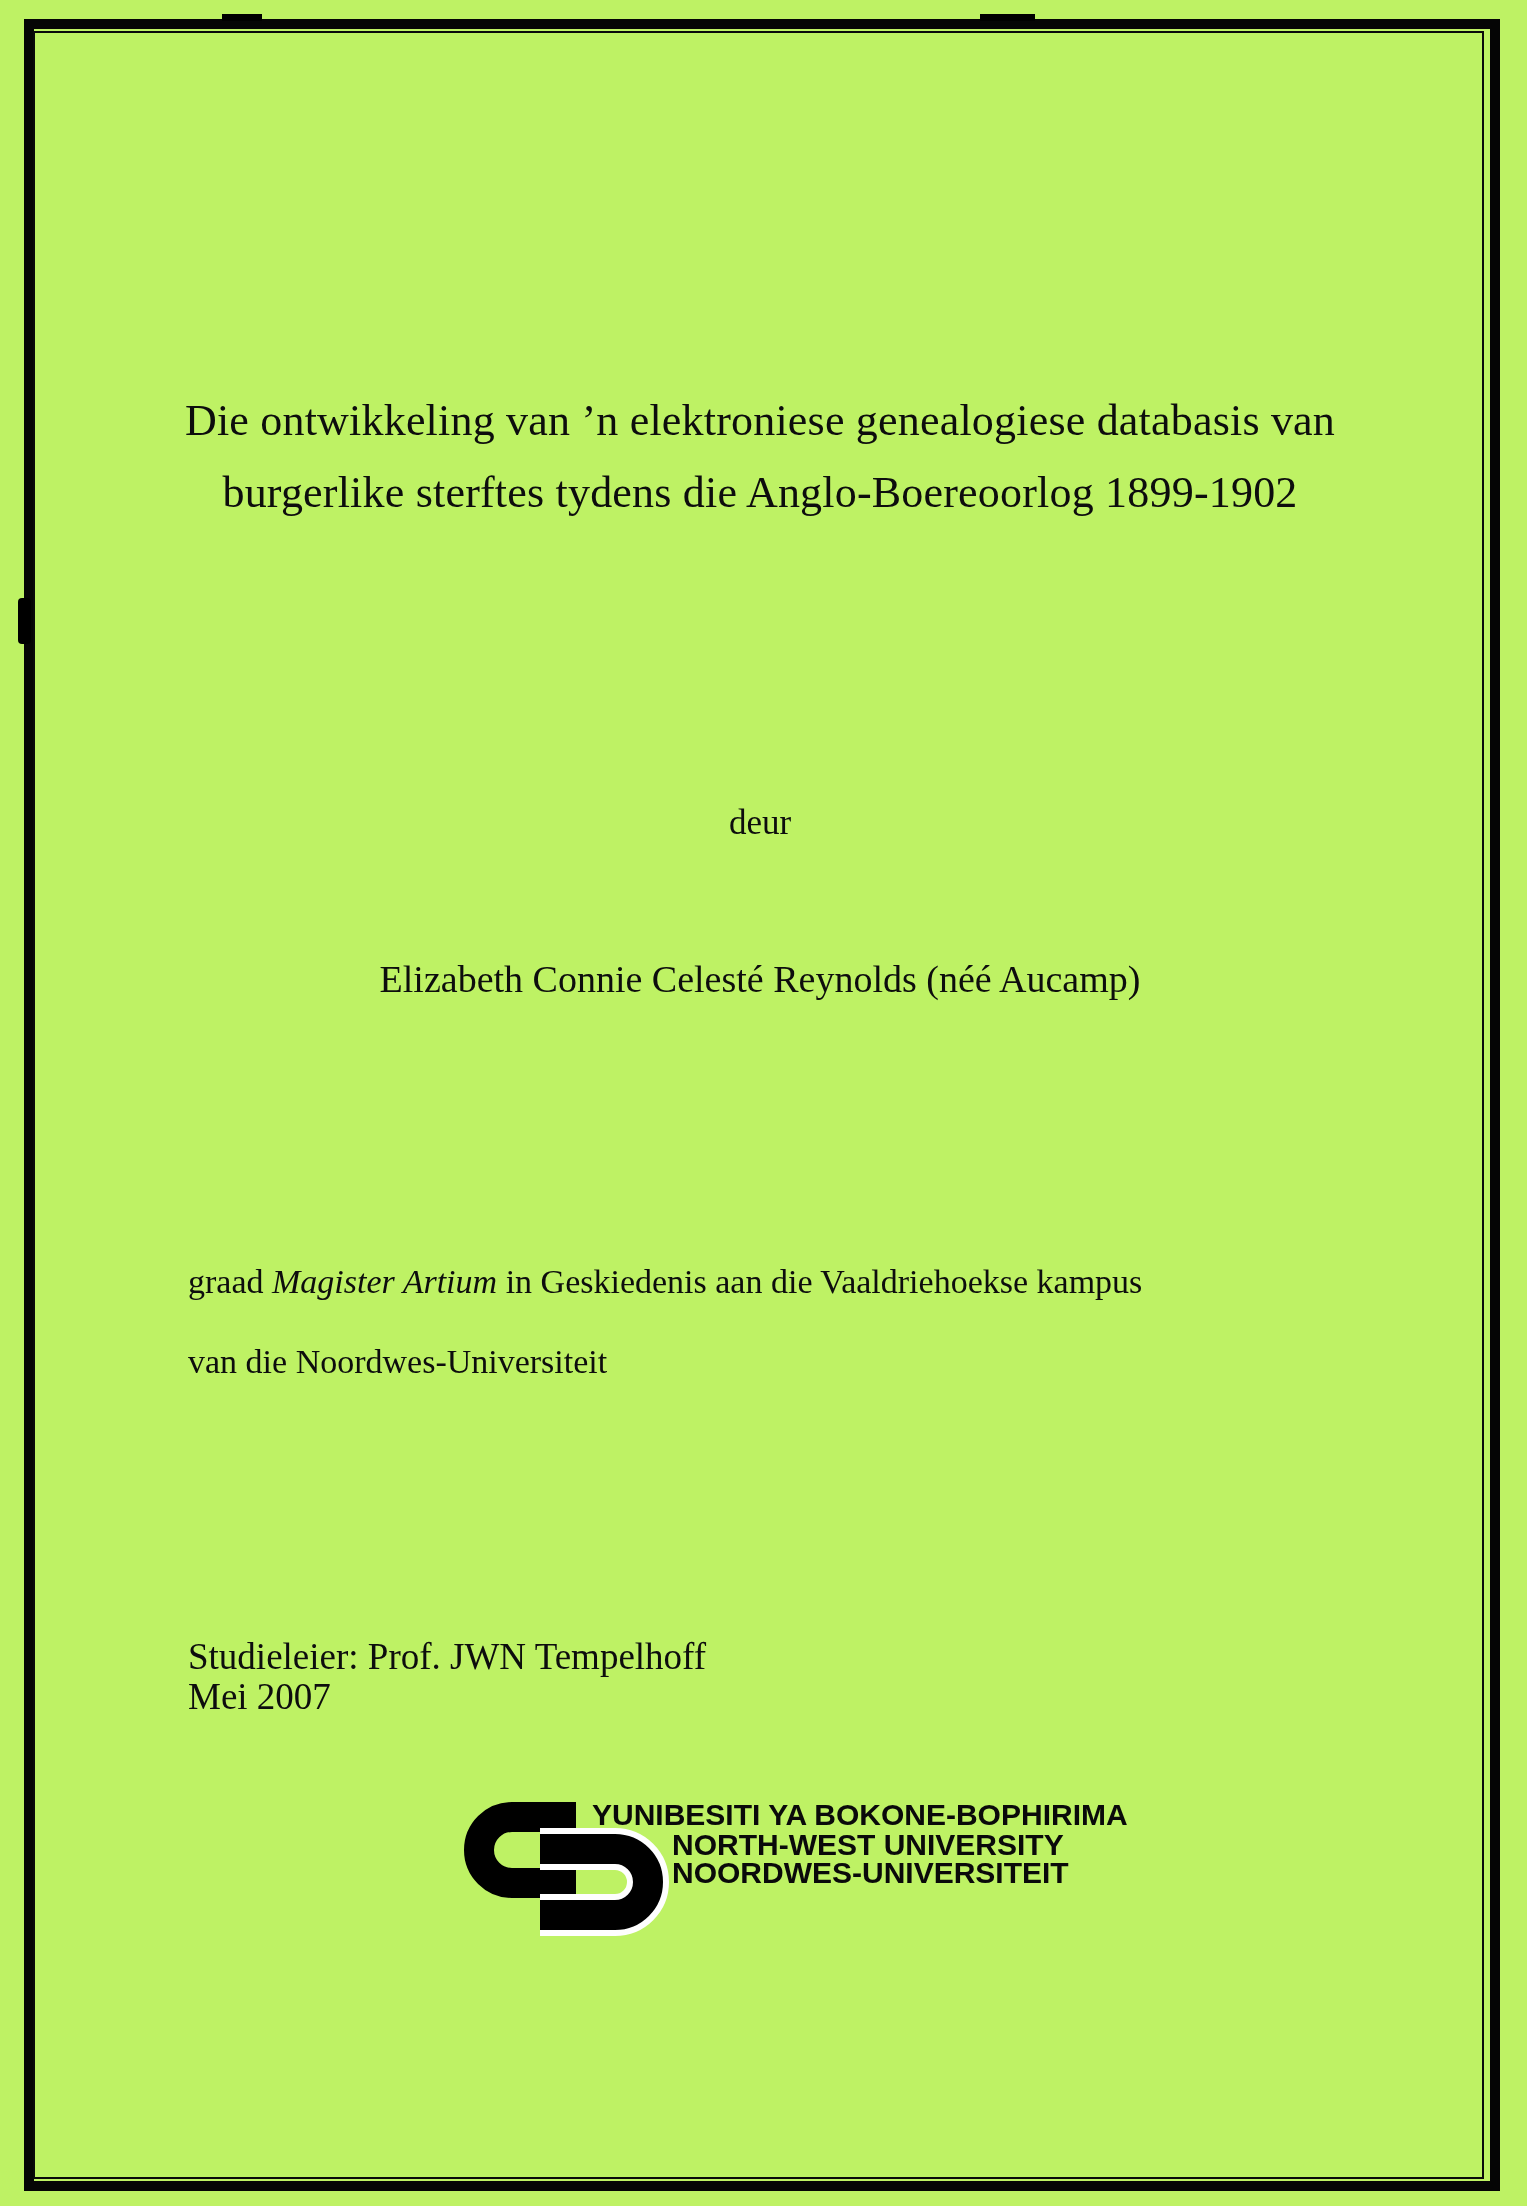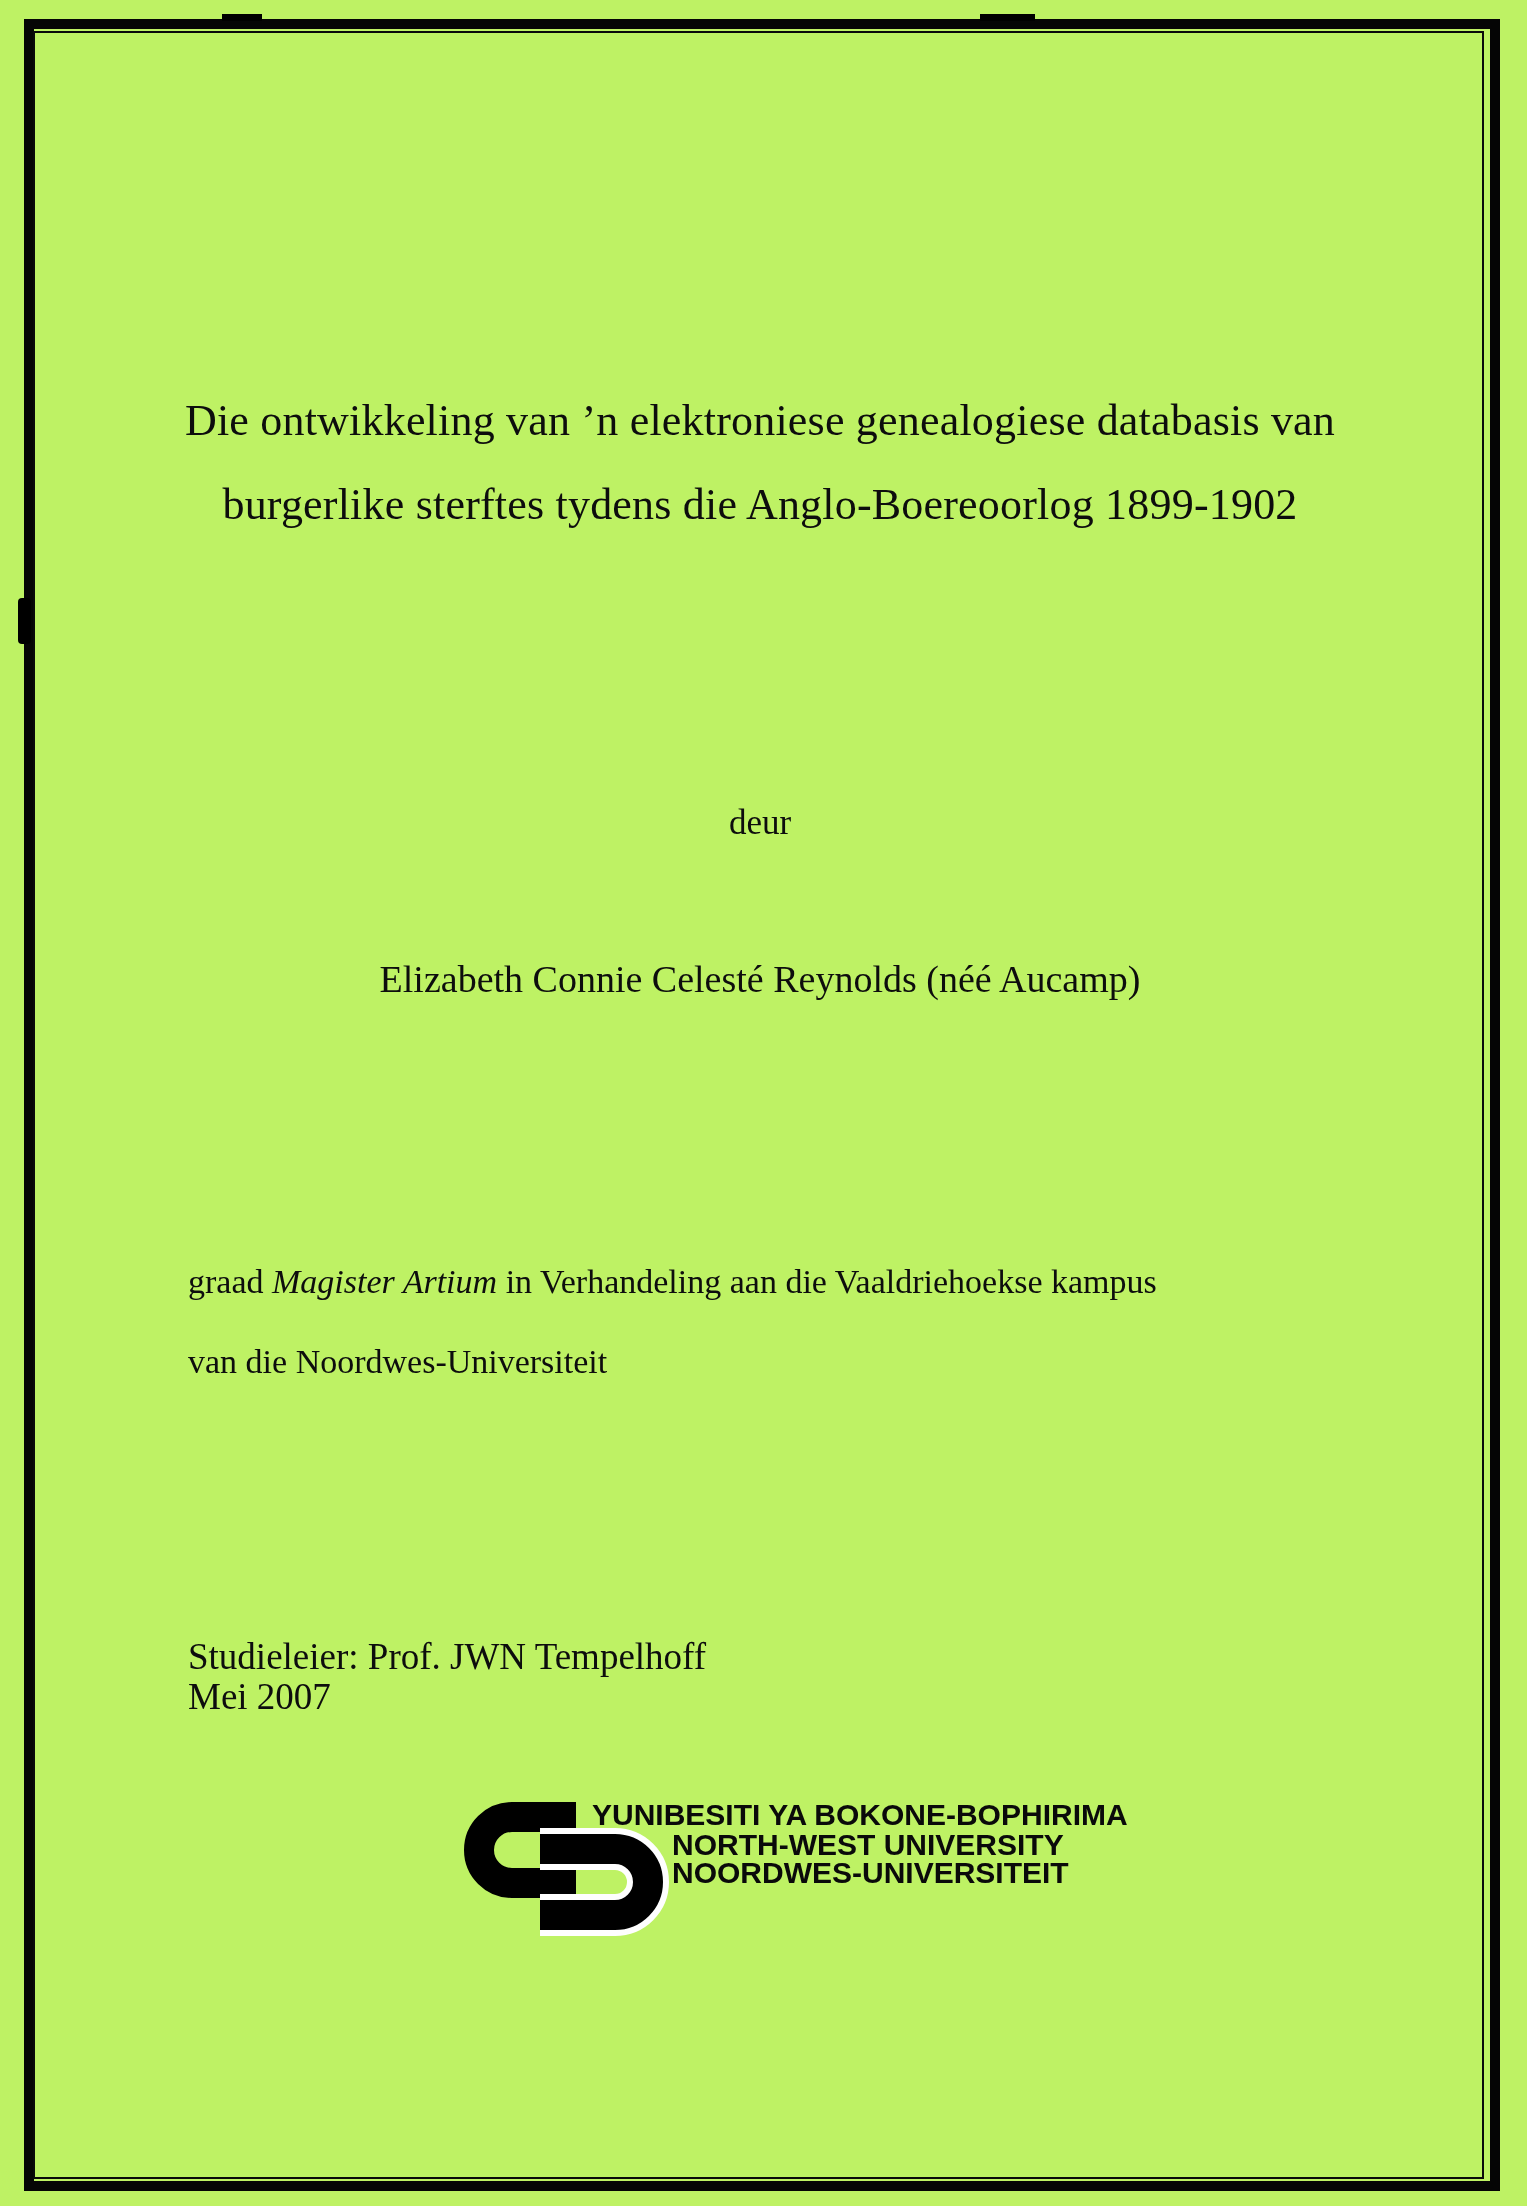--- a/index.html
+++ b/index.html
@@ -44,21 +44,21 @@
   .title-line {
     left: 30px;
     width: 1460px;
     text-align: center;
     font-size: 44px;
     line-height: 50px;
     letter-spacing: 0.2px;
     white-space: nowrap;
   }
   .t1 { top: 396px; }
-  .t2 { top: 480px; }
+  .t2 { top: 468px; }
 
   .byline {
     left: 30px;
     width: 1460px;
     top: 803px;
     text-align: center;
     font-size: 35px;
   }
 
   .author {
@@ -133,21 +133,21 @@
   <div class="scan-blob blob-2"></div>
   <div class="scan-blob blob-3"></div>
 
   <div class="abs title-line t1">Die ontwikkeling van ’n elektroniese genealogiese databasis van</div>
   <div class="abs title-line t2">burgerlike sterftes tydens die Anglo-Boereoorlog 1899-1902</div>
 
   <div class="abs author">Elizabeth Connie Celesté Reynolds (néé Aucamp)</div>
 
   <div class="abs byline">deur</div>
 
-  <div class="abs degree degree-l2"><span>graad </span><i>Magister Artium</i><span> in Verhandeling aan die Vaaldriehoekse kampus</span></div>
+  <div class="abs degree degree-l2"><span>graad </span><i>Magister Artium</i><span> in Geskiedenis aan die Vaaldriehoekse kampus</span></div>
   <div class="abs degree degree-l3">van die Noordwes-Universiteit</div>
 
   <div class="abs supervisor">Studieleier: Prof. JWN Tempelhoff</div>
   <div class="abs date">Mei 2007</div>
 
   <div>
     <svg class="logo-mark" viewBox="455 1790 230 155" xmlns="http://www.w3.org/2000/svg">
 
       <path d="M576,1817 L512,1817 A33,33 0 0 0 512,1883 L576,1883" fill="none" stroke="#000" stroke-width="30" stroke-linejoin="round"></path>
 

